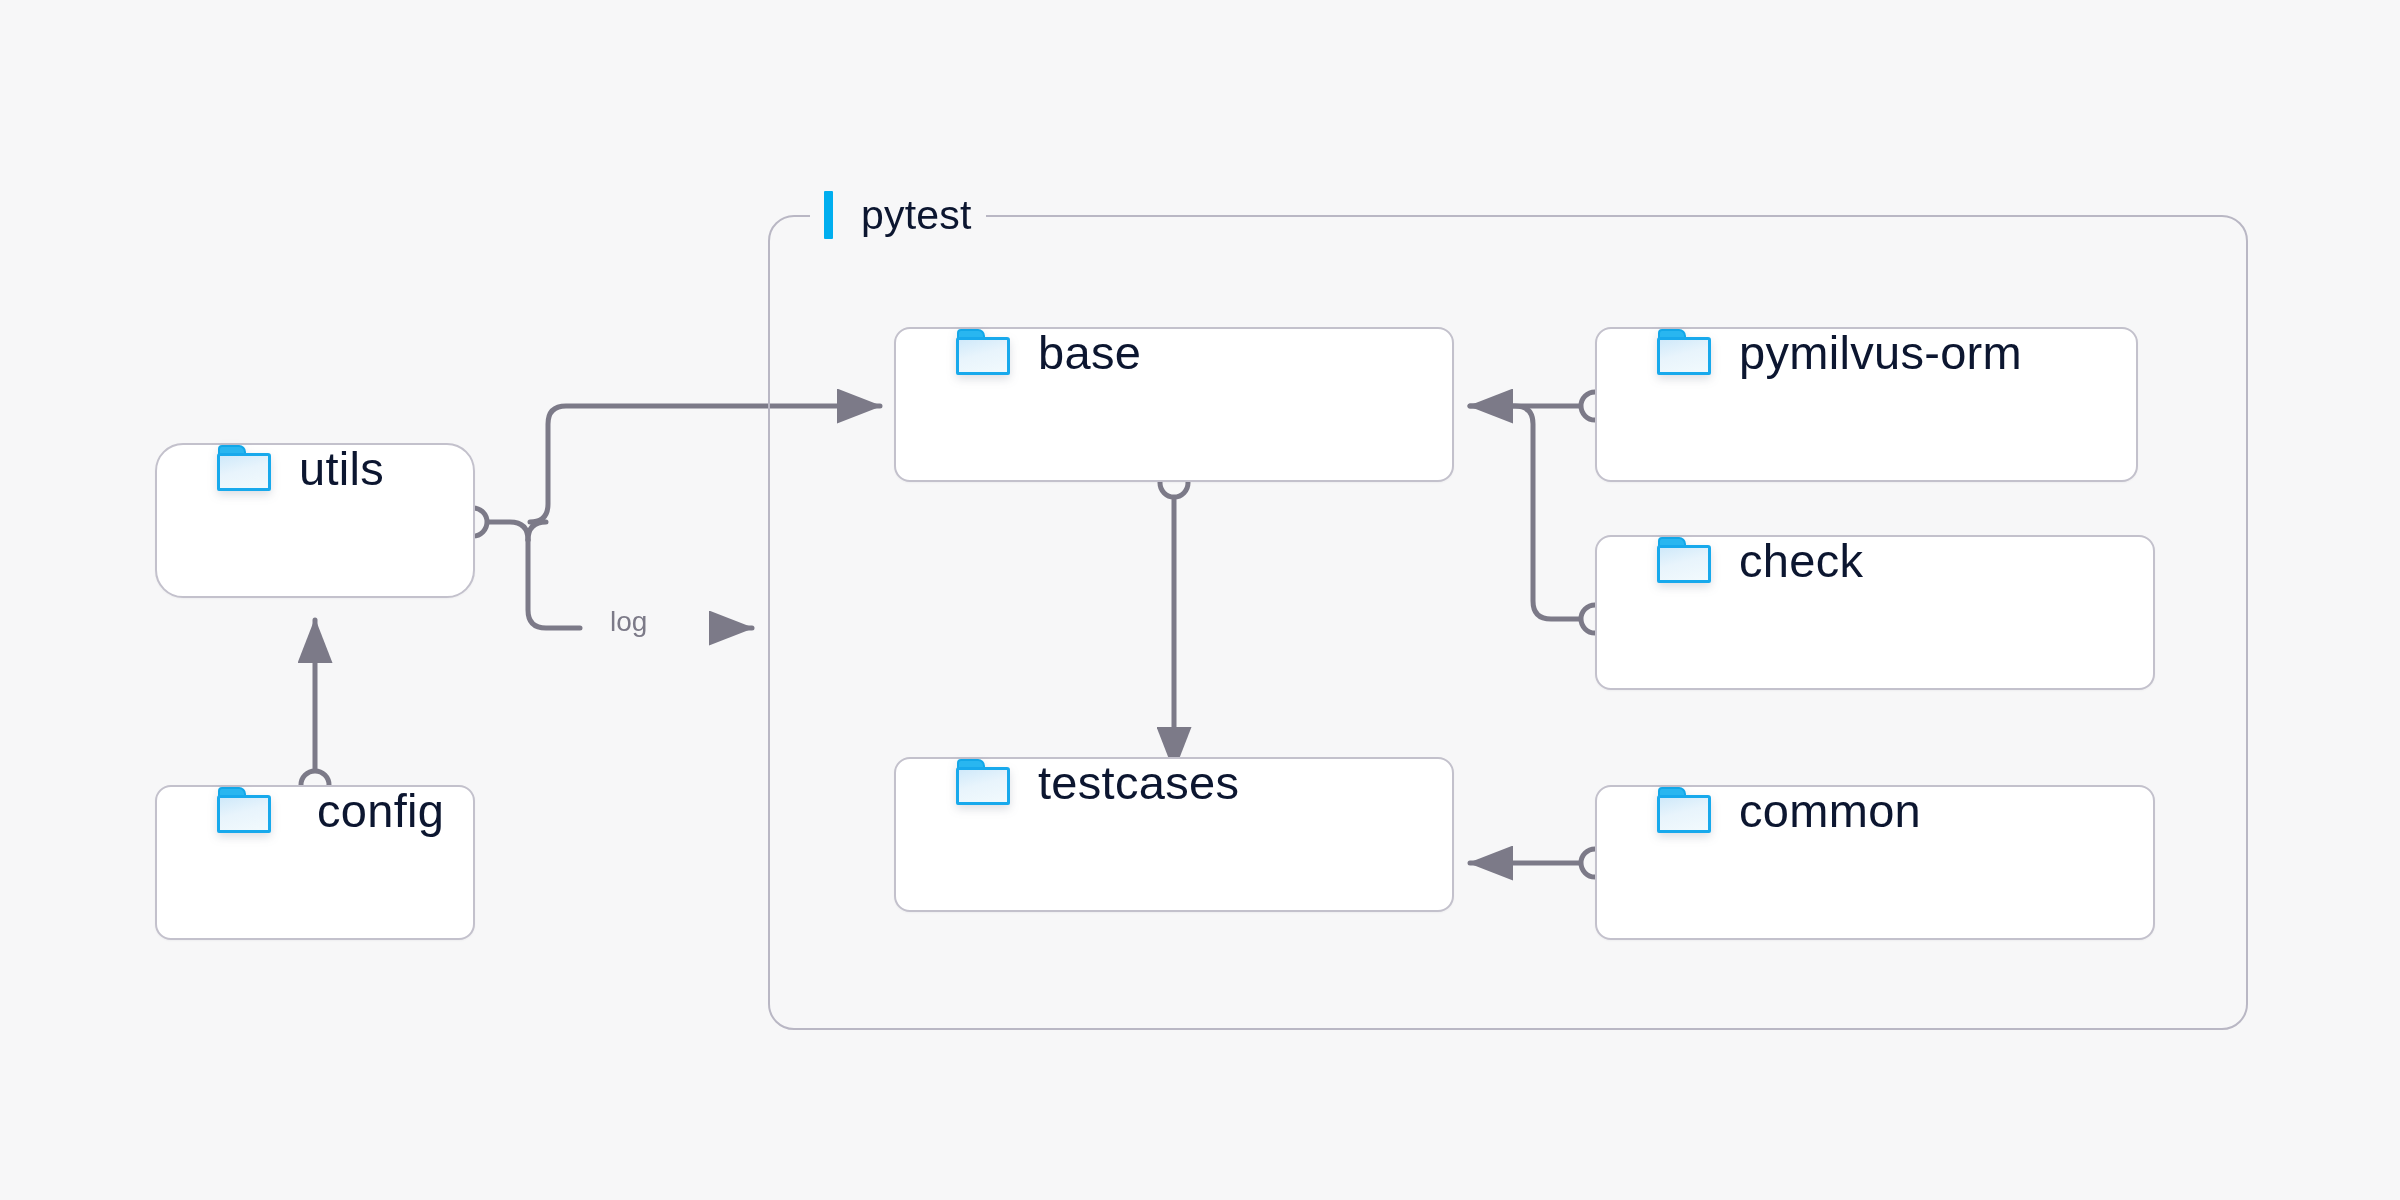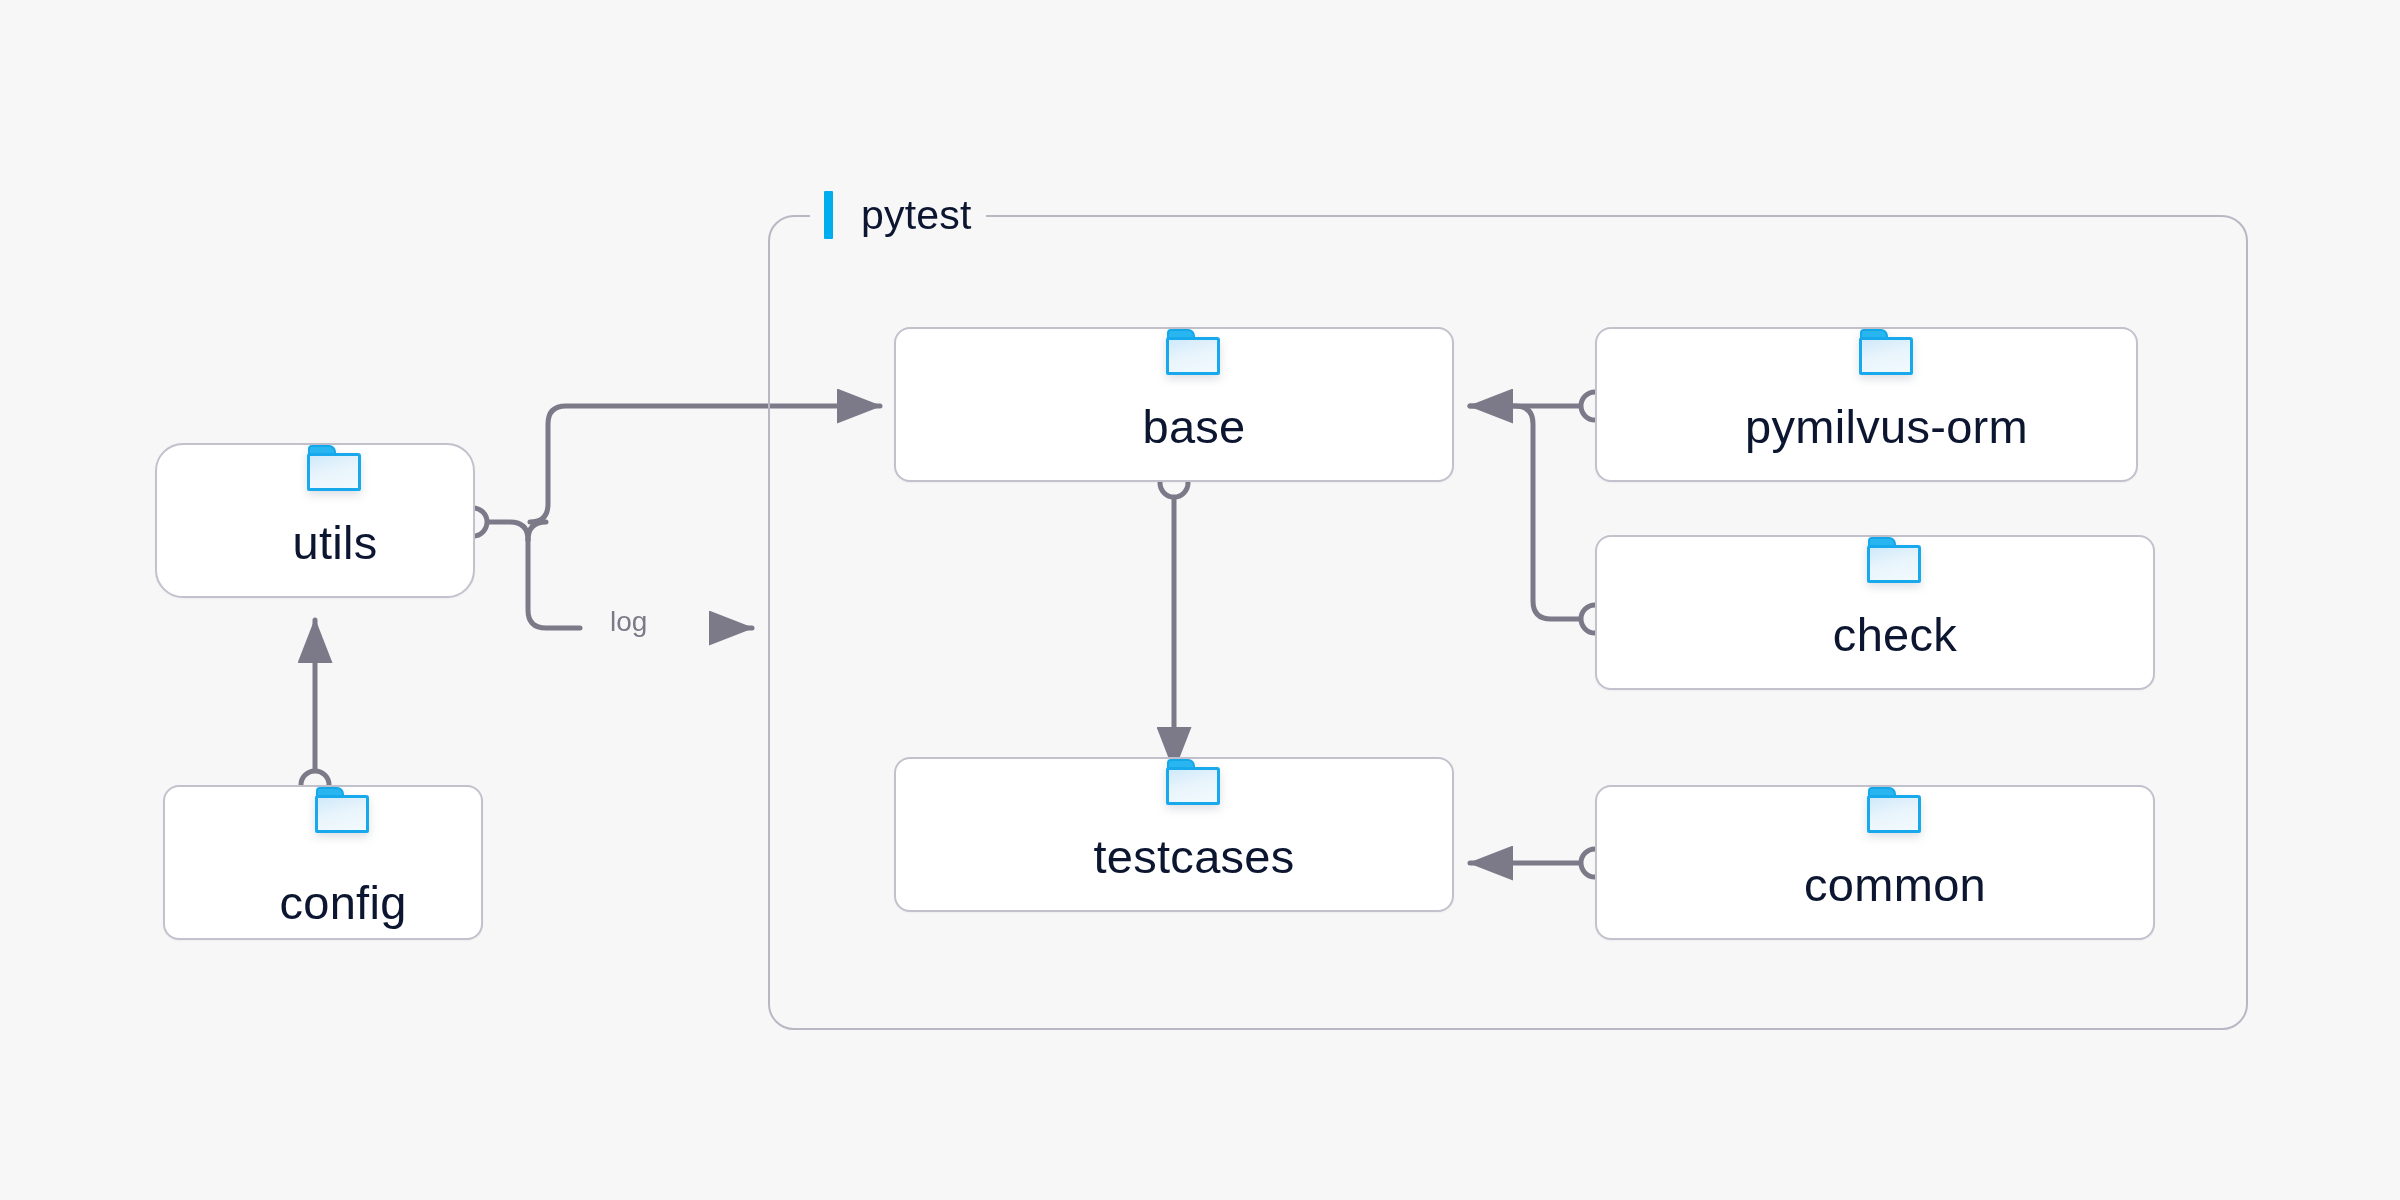--- a/index.html
+++ b/index.html
@@ -56,25 +56,24 @@
   }
 
   
   .node {
     position: absolute;
     box-sizing: border-box;
     background: #ffffff;
     border: 2px solid #c3c1cc;
     border-radius: 16px;
     display: flex;
-    align-items: center;
+    align-items: flex-start;
     gap: 26px;
-    padding-left: 40px;
+    padding-left: 60px;
     box-shadow: 0 1px 2px rgba(20, 20, 40, 0.04);
-    flex-direction: column;
   }
   .node-label {
     font-size: 47px;
     color: #0c1630;
     letter-spacing: 0.3px;
     white-space: nowrap;
     line-height: 1;
   }
 
   
@@ -173,21 +172,21 @@
   <div class="edge-label" style="left:600px; top:608px;">log</div>
 
   <div class="node" style="left:155px; top:443px; width:320px; height:155px;border-radius:28px;">
     <span class="folder-icon">
       <span class="tab"></span>
         <span class="body"></span>
     </span>
     <span class="node-label">utils</span>
   </div>
 
-  <div class="node" style="left:163px; top:785px; width:320px; height:155px;gap:44px;">
+  <div class="node" style="left:155px; top:785px; width:320px; height:155px;gap:44px;">
     <span class="folder-icon">
       <span class="tab"></span>
         <span class="body"></span>
     </span>
     <span class="node-label">config</span>
   </div>
 
   <div class="node" style="left:894px; top:327px; width:560px; height:155px;">
     <span class="folder-icon">
       <span class="tab"></span>

